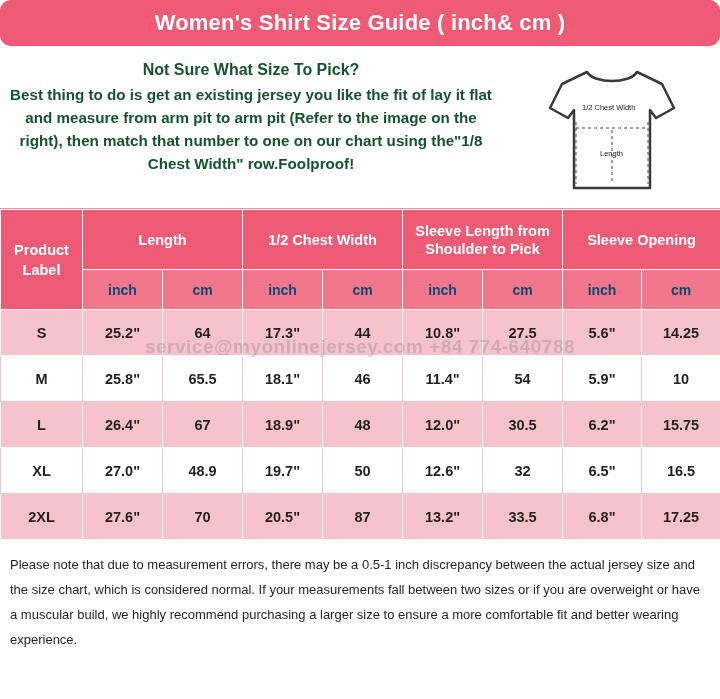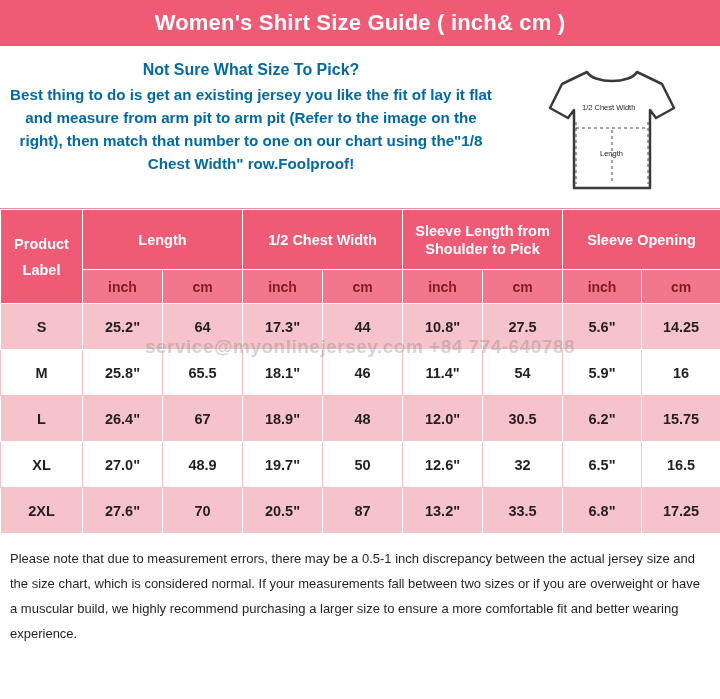--- a/index.html
+++ b/index.html
@@ -20,34 +20,35 @@
   .title-bar {
     background: #ef5a74;
     color: #ffffff;
     height: 46px;
     display: flex;
     align-items: center;
     justify-content: center;
     font-size: 22px;
     font-weight: bold;
     letter-spacing: 0.2px;
+    border-radius: 11px;
   }
 
   
   .intro {
     position: relative;
     height: 163px;
     border-bottom: 1px solid #e8909f;
     padding: 10px 0 0 0;
   }
   .intro-text {
     width: 500px;
     padding: 2px 8px 0 10px;
     text-align: center;
-    color: #0369a1;
+    color: #14532d;
     font-size: 15.2px;
     line-height: 23px;
     font-weight: bold;
   }
   .intro-head {
     font-size: 16px;
     font-weight: bold;
     display: block;
     margin-bottom: 2px;
   }
@@ -74,31 +75,31 @@
   .hdr-main th {
     background: #ef5a74;
     color: #ffffff;
     font-size: 14.5px;
     font-weight: bold;
     height: 60px;
     line-height: 18px;
   }
   .hdr-sub th {
     background: #f3778c;
-    color: #7f1d1d;
+    color: #0c4a6e;
     font-size: 14px;
     font-weight: bold;
-    height: 34px;
+    height: 40px;
   }
   th.product-label {
     background: #ef5a74;
     color: #ffffff;
     font-size: 14.5px;
     font-weight: bold;
-    line-height: 26px;
+    line-height: 20px;
   }
   tbody tr td {
     height: 46px;
     font-size: 14.5px;
     color: #231f20;
     font-weight: bold;
   }
   tbody tr.odd td { background: #f6c3cb; }
   tbody tr.even td { background: #ffffff; }
   tbody tr.even td { border-color: #f6c3cb; }
@@ -201,21 +202,21 @@
       </tr>
       <tr class="even">
         <td>M</td>
         <td>25.8"</td>
         <td>65.5</td>
         <td>18.1"</td>
         <td>46</td>
         <td>11.4"</td>
         <td>54</td>
         <td>5.9"</td>
-        <td>16</td>
+        <td>10</td>
       </tr>
       <tr class="odd">
         <td>L</td>
         <td>26.4"</td>
         <td>67</td>
         <td>18.9"</td>
         <td>48</td>
         <td>12.0"</td>
         <td>30.5</td>
         <td>6.2"</td>

